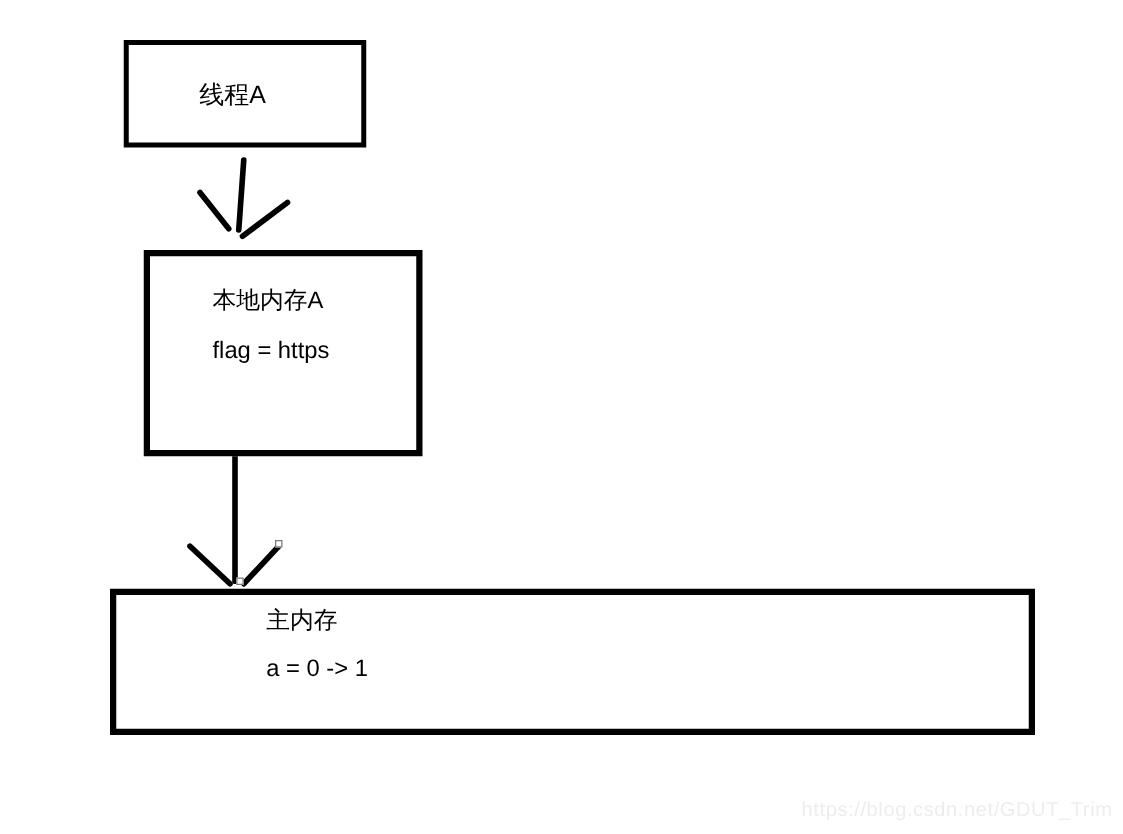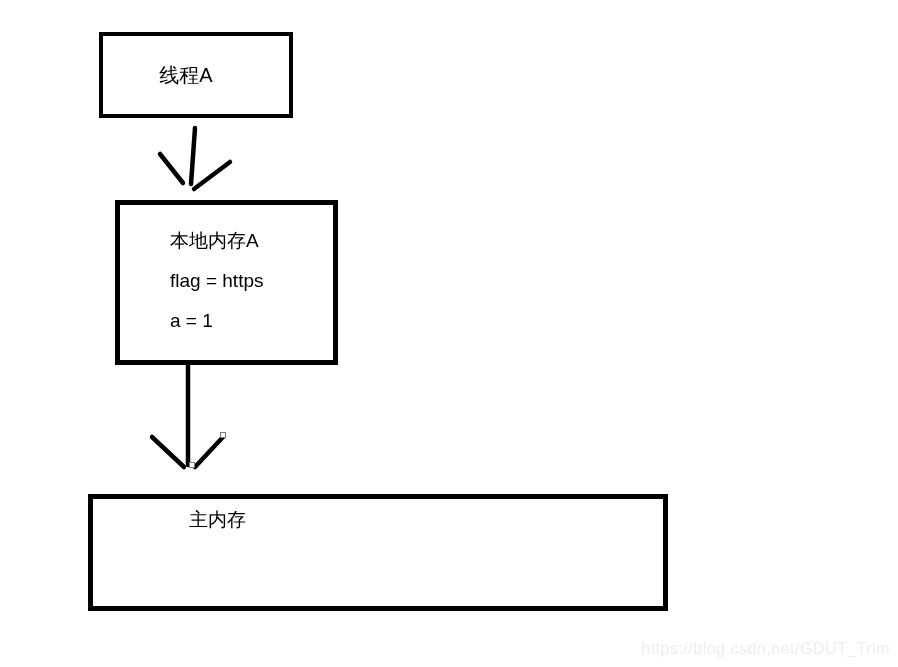--- a/index.html
+++ b/index.html
@@ -26,25 +26,24 @@
     padding-right: 20px;
   }
   .local-box {
     left: 80px; top: 200px; width: 223px; height: 165px;
     border-width: 5px;
     padding: 16px 0 5px 50px;
     font-size: 19px;
     margin-left: 35px;
   }
   .main-box {
-    left: 88px; top: 471px; width: 580px; height: 117px;
+    left: 88px; top: 471px; width: 740px; height: 117px;
     border-width: 5px;
-    padding: 1px 0 0 96px;
+    padding: 1px 0 0 120px;
     font-size: 19px;
-    margin-top: 23px;
   }
   .line { height: 40px; line-height: 40px; white-space: nowrap; }
   .main-box .line { height: 39px; line-height: 39px; }
   .arrow-layer {
     position: absolute; left: 0; top: 0;
     pointer-events: none;
   }
   .arrow-layer line {
     stroke: var(--stroke, #000000);
     stroke-width: 4.5;
@@ -86,25 +85,25 @@
     <g>
       <line x1="188" y1="362" x2="188" y2="465"></line>
       <line x1="152" y1="437" x2="184" y2="467"></line>
       <line x1="223" y1="437" x2="195" y2="467"></line>
     </g>
   </svg>
 
   <div class="box local-box">
     <div class="line">本地内存A</div>
     <div class="line">flag = https</div>
-    <div class="line">a = 1</div>
   </div>
 
   <div class="handle handle-1"></div>
   <div class="handle handle-2"></div>
 
   <div class="box main-box">
     <div class="line">主内存</div>
+    <div class="line">a = 0 -&gt; 1</div>
   </div>
 
   <div class="watermark">https://blog.csdn.net/GDUT_Trim</div>
 
 </div>
 
 </body></html>

